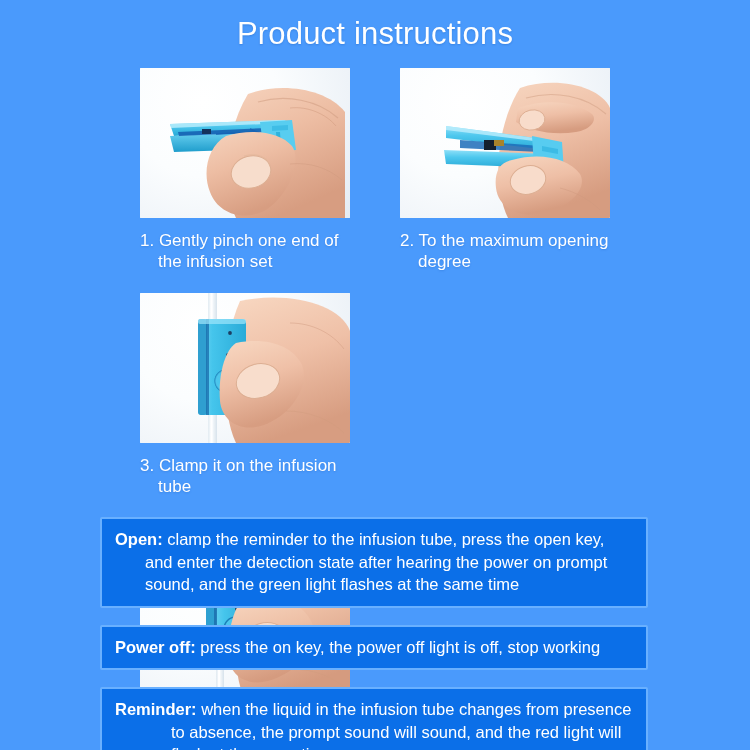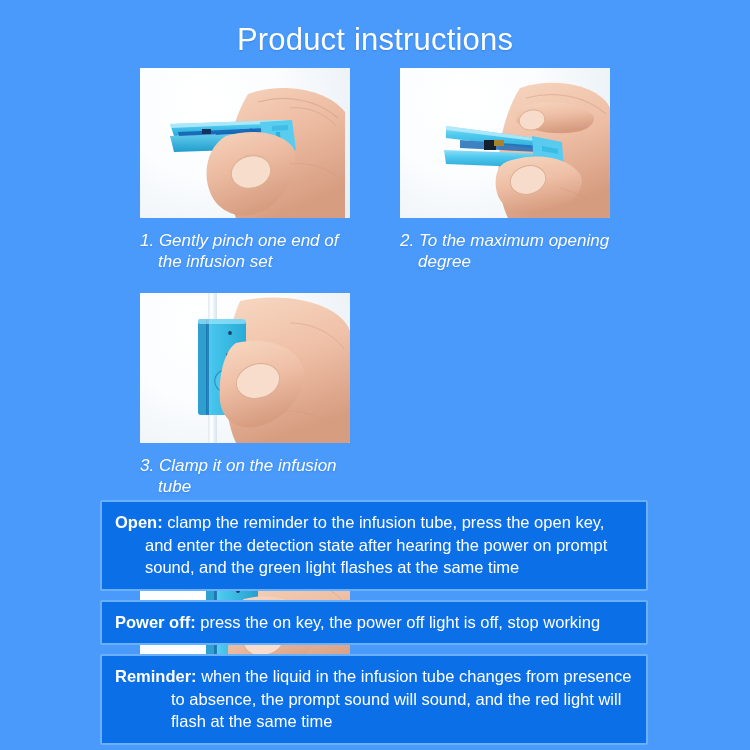--- a/index.html
+++ b/index.html
@@ -11,21 +11,21 @@
     height: 750px;
     background: #4a9afc;
     font-family: "Liberation Sans", sans-serif;
     overflow: hidden;
     position: relative;
   }
 
   
   .page-title {
     position: absolute;
-    top: 20px;
+    top: 14px;
     left: 0;
     width: 750px;
     text-align: center;
     color: #ffffff;
     font-size: 31px;
     font-weight: 400;
     letter-spacing: 0.2px;
     text-shadow: 0 1px 2px rgba(20,80,170,0.30);
     line-height: 40px;
   }
@@ -37,21 +37,20 @@
     left: 140px;
     width: 470px;
   }
   .step-row {
     display: flex;
     gap: 50px;
   }
   .step-row.second { margin-top: 21px; flex-direction: column; }
   .step {
     width: 228px;
-    font-style: italic;
   }
 
   .photo {
     width: 210px;
     height: 150px;
     background: #f4f8fb;
     border-radius: 1px;
     position: relative;
     overflow: hidden;
   }
@@ -90,20 +89,21 @@
   .panel {
     background: #0b6fe8;
     border: 2px solid #69b0ff;
     border-radius: 2px;
     color: #ffffff;
     padding: 9px 12px 10px 13px;
     margin-bottom: 9px;
     font-size: 16.5px;
     line-height: 22.5px;
     box-sizing: border-box;
+    margin-top: 17px;
   }
   .panel p {
     margin: 0;
     padding-left: 30px;
     text-indent: -30px;
   }
   .panel b {
     font-weight: 700;
   }
   .panel.reminder p { padding-left: 56px; text-indent: -56px; }

